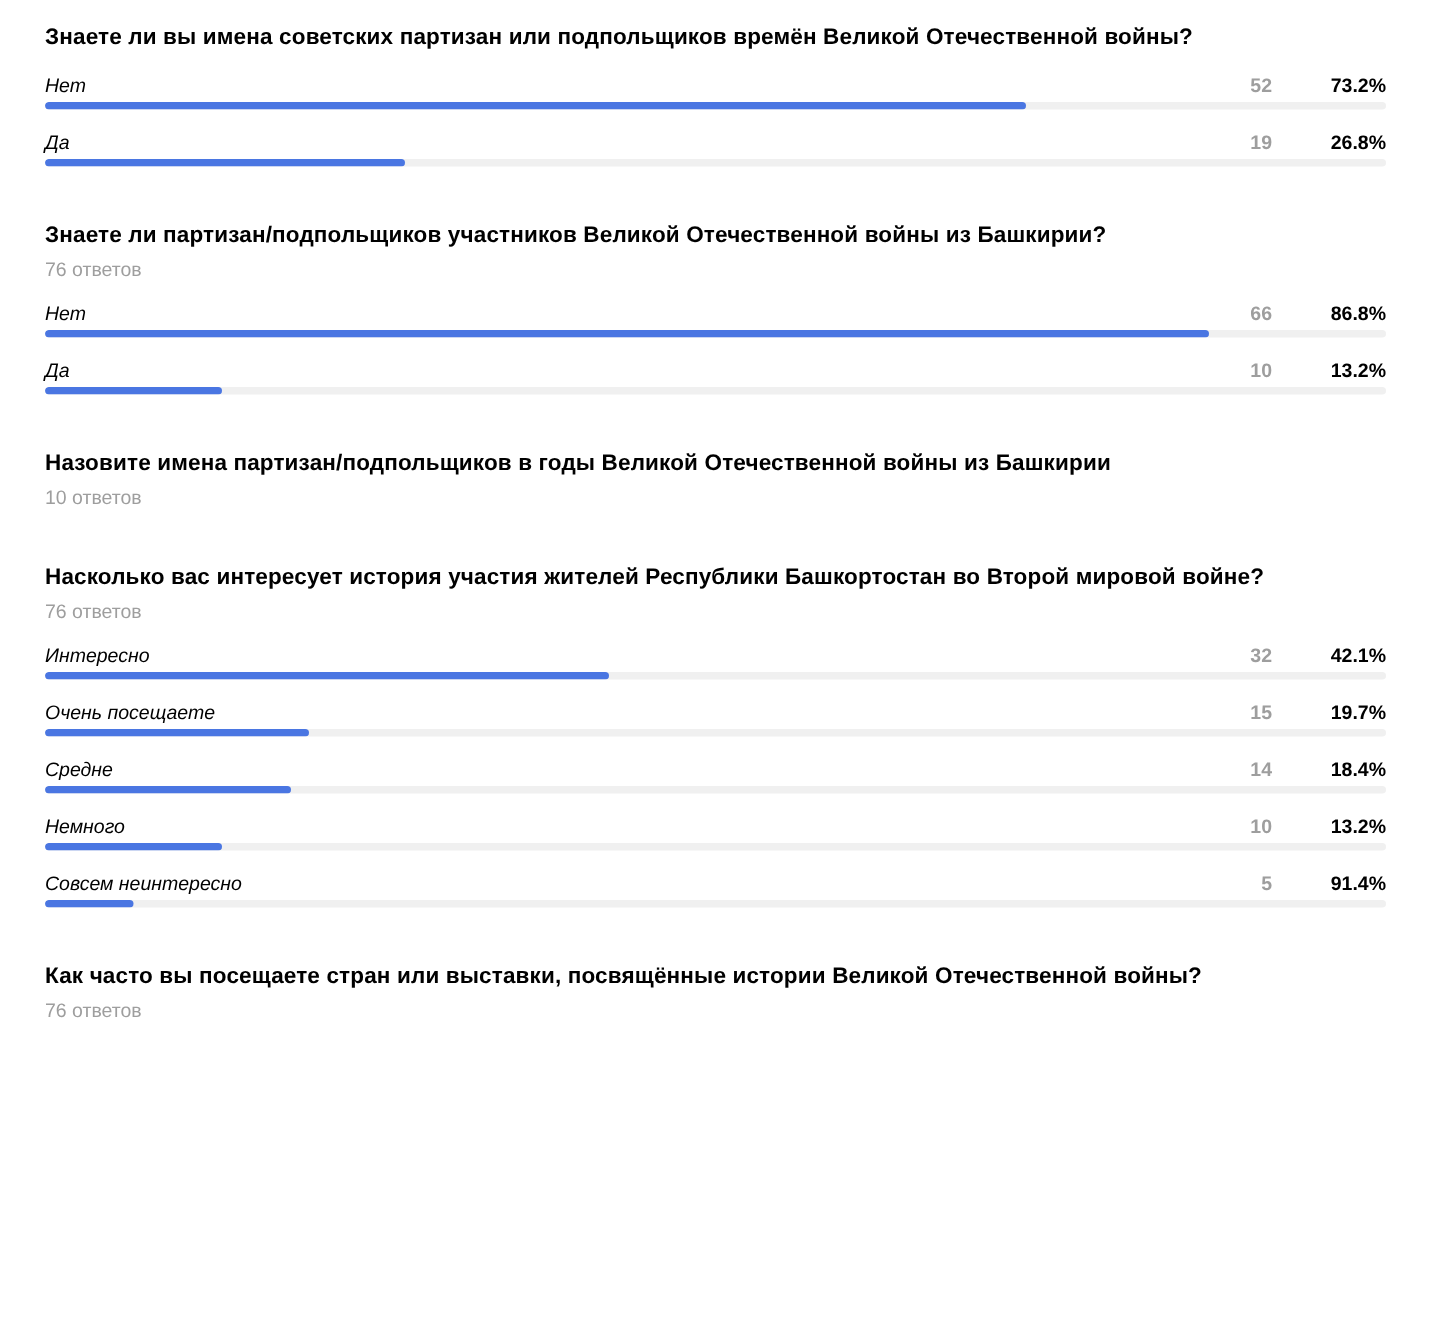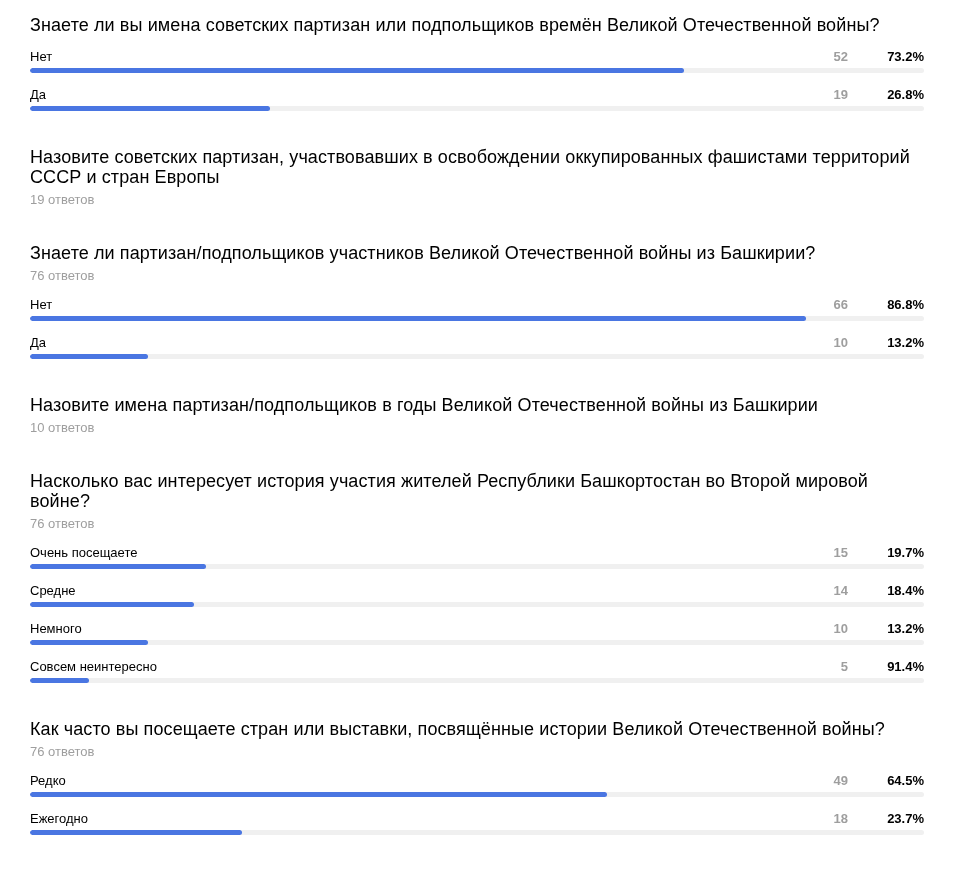--- a/index.html
+++ b/index.html
@@ -15,41 +15,41 @@
     height: 887px;
     overflow: hidden;
     font-family: "Liberation Sans", sans-serif;
     color: var(--text);
   }
   .page {
     padding: 15px 31px 0 30px;
   }
   .question { margin-bottom: 36px; }
   .q-title {
-    font-size: 18px;
+    font-size: 15px;
     line-height: 20px;
-    font-weight: 400;
+    font-weight: 700;
     color: var(--text);
     letter-spacing: 0.1px;
   }
   .q-count {
     font-size: 13px;
     line-height: 15px;
     margin-top: 5px;
     color: var(--muted);
   }
   .answers { }
   .row { margin-top: 14px; }
   .row-head {
     display: flex;
     align-items: baseline;
     font-size: 13px;
     line-height: 15px;
   }
-  .label { color: var(--text); }
+  .label { color: var(--text); font-style: italic; }
   .count {
     margin-left: auto;
     min-width: 30px;
     text-align: right;
     color: var(--muted);
     font-weight: bold;
   }
   .pct {
     min-width: 44px;
     text-align: right;
@@ -95,25 +95,20 @@
       <span class="count">19</span>
       <span class="pct">26.8%</span>
     </div>
     <div class="track">
       <div class="fill" style="width: 26.8%;"></div>
     </div>
   </div>
 </div>
   </section>
 
-  <section class="question">
-    <h2 class="q-title">Назовите советских партизан, участвовавших в освобождении оккупированных фашистами территорий СССР и стран Европы</h2>
-    <div class="q-count">19 ответов</div>
-    <div class="answers"></div>
-  </section>
 
   <section class="question">
     <h2 class="q-title">Знаете ли партизан/подпольщиков участников Великой Отечественной войны из Башкирии?</h2>
     <div class="q-count">76 ответов</div>
     <div class="answers">
   <div class="row">
     <div class="row-head">
       <span class="label">Нет</span>
       <span class="count">66</span>
       <span class="pct">86.8%</span>
@@ -139,20 +134,30 @@
   <section class="question">
     <h2 class="q-title">Назовите имена партизан/подпольщиков в годы Великой Отечественной войны из Башкирии</h2>
     <div class="q-count">10 ответов</div>
     <div class="answers"></div>
   </section>
 
   <section class="question">
     <h2 class="q-title">Насколько вас интересует история участия жителей Республики Башкортостан во Второй мировой войне?</h2>
     <div class="q-count">76 ответов</div>
     <div class="answers">
+  <div class="row">
+    <div class="row-head">
+      <span class="label">Интересно</span>
+      <span class="count">32</span>
+      <span class="pct">42.1%</span>
+    </div>
+    <div class="track">
+      <div class="fill" style="width: 42.1%;"></div>
+    </div>
+  </div>
 
   <div class="row">
     <div class="row-head">
       <span class="label">Очень посещаете</span>
       <span class="count">15</span>
       <span class="pct">19.7%</span>
     </div>
     <div class="track">
       <div class="fill" style="width: 19.7%;"></div>
     </div>
@@ -189,39 +194,15 @@
     <div class="track">
       <div class="fill" style="width: 6.6%;"></div>
     </div>
   </div>
 </div>
   </section>
 
   <section class="question">
     <h2 class="q-title">Как часто вы посещаете стран или выставки, посвящённые истории Великой Отечественной войны?</h2>
     <div class="q-count">76 ответов</div>
-    <div class="answers">
-  <div class="row">
-    <div class="row-head">
-      <span class="label">Редко</span>
-      <span class="count">49</span>
-      <span class="pct">64.5%</span>
-    </div>
-    <div class="track">
-      <div class="fill" style="width: 64.5%;"></div>
-    </div>
-  </div>
-
-  <div class="row">
-    <div class="row-head">
-      <span class="label">Ежегодно</span>
-      <span class="count">18</span>
-      <span class="pct">23.7%</span>
-    </div>
-    <div class="track">
-      <div class="fill" style="width: 23.7%;"></div>
-    </div>
-  </div>
-
-</div>
   </section>
 </div>
 </div>
 
 </body></html>

